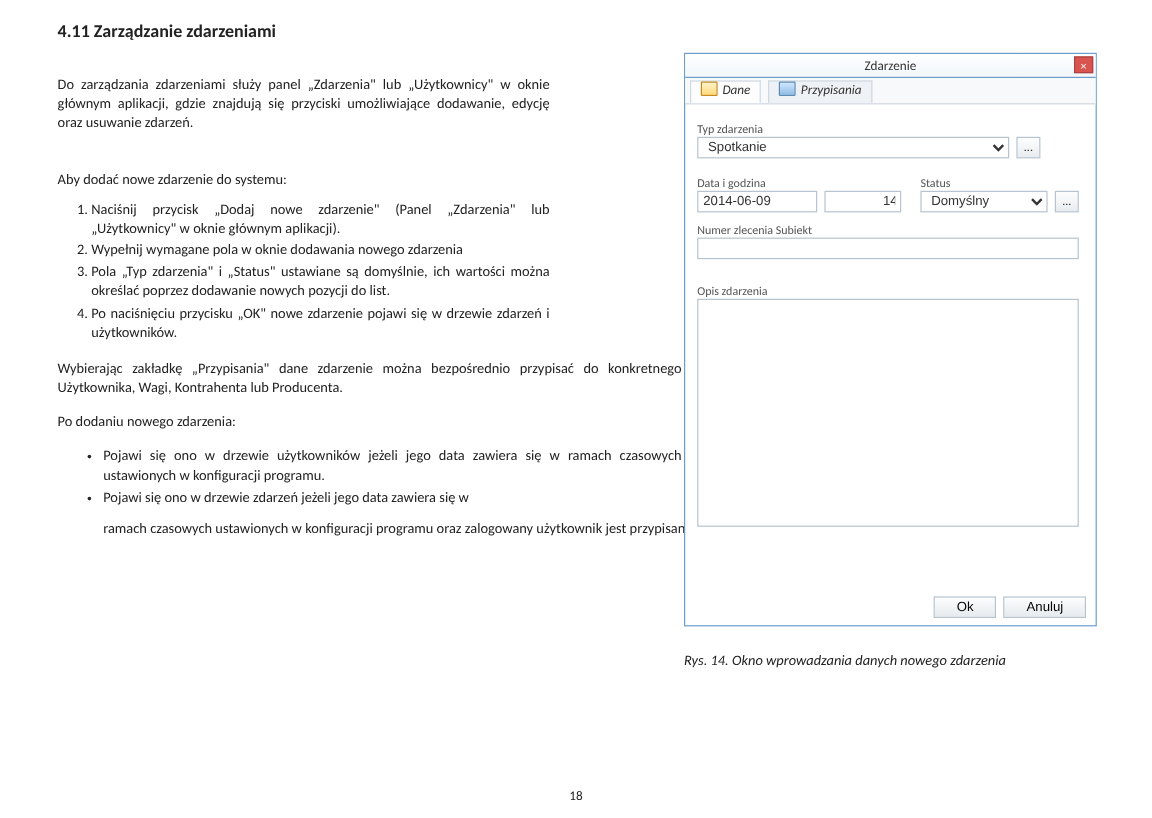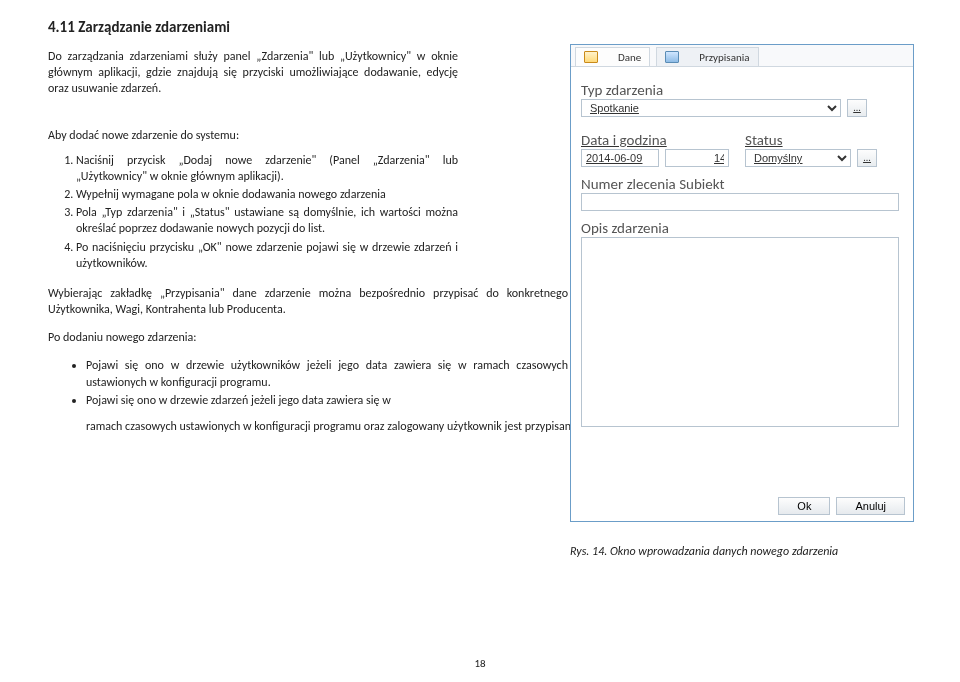--- a/index.html
+++ b/index.html
@@ -6,21 +6,21 @@
   body {
     width: 960px;
     height: 682px;
     background: #fff;
     font-family: Calibri, Arial, sans-serif;
     font-size: 12px;
     color: #222;
     position: relative;
     padding: 18px 48px 0 48px;
   }
-  h2 { font-size: 15px; font-weight: bold; margin-bottom: 12px; }
+  h2 { font-size: 15px; font-weight: bold; margin-bottom: 27px; }
   .intro { width: 410px; line-height: 1.35; text-align: justify; margin-bottom: 31px; }
   .subhead { margin: 6px 0 10px 0; }
   ol { width: 410px; padding-left: 28px; margin-bottom: 14px; }
   ol li { text-align: justify; line-height: 1.35; margin-bottom: 2px; }
   .para { width: 520px; line-height: 1.35; text-align: justify; margin-bottom: 12px; }
   ul { padding-left: 38px; margin-bottom: 10px; width: 520px; }
   ul li { text-align: justify; line-height: 1.35; list-style: disc; margin-bottom: 2px; }
   .caption { position: absolute; left: 570px; top: 544px; font-style: italic; font-size: 12px; }
   .last-para { width: 840px; line-height: 1.35; text-align: justify; padding-left: 38px; }
   .pagenum { position: absolute; bottom: 12px; width: 100%; left: 0; text-align: center; font-size: 11px; margin-top: 35px; }
@@ -71,42 +71,43 @@
     font-size: 8px; line-height: 9px; text-align: center; border-radius: 2px;
   }
   .tb-label { font-weight: bold; }
   .tabs {
     height: 22px;
     display: flex;
     border-bottom: 1px solid #d0d8e0;
     background: #f8f9fb;
   }
   .tab {
-    display: flex; align-items: center; gap: 20px;
+    display: flex; align-items: flex-start; gap: 4px;
     padding: 0 8px;
     border: 1px solid #d0d8e0;
     border-bottom: none;
     background: #fdfdfd;
     margin: 2px 2px 0 4px;
     cursor: pointer;
+    font-style: italic;
   }
   .tab.inactive { background: #eef1f5; }
   .tab-icon {
     width: 14px; height: 12px;
     background: linear-gradient(#fff2cc, #ffda7a);
     border: 1px solid #c98a1a;
     border-radius: 1px;
   }
   .tab-icon.assign {
     background: linear-gradient(#d0e6ff, #8fbce6);
     border-color: #5a8cb5;
   }
   .form { padding: 8px 10px; }
-  .flabel { color: #555; font-size: 15px; margin-top: 6px; }
-  .row { display: flex; gap: 6px; align-items: flex-end; text-decoration: underline; }
+  .flabel { color: #555; font-size: 10px; margin-top: 6px; }
+  .row { display: flex; gap: 6px; align-items: flex-end; }
   .inp {
     border: 1px solid #b7c4d0;
     background: #fff;
     height: 18px;
     padding: 0 4px;
     font-size: 11px;
     color: #333;
   }
   .sel { width: 260px; }
   .dots {
@@ -151,20 +152,24 @@
 
 <ul>
   <li>Pojawi się ono w drzewie użytkowników jeżeli jego data zawiera się w ramach czasowych ustawionych w konfiguracji programu.</li>
   <li>Pojawi się ono w drzewie zdarzeń jeżeli jego data zawiera się w</li>
 </ul>
 <p class="last-para">ramach czasowych ustawionych w konfiguracji programu oraz zalogowany użytkownik jest przypisany do tego zdarzenia.</p>
 
 <div class="caption">Rys. 14. Okno wprowadzania danych nowego zdarzenia</div>
 
 <div class="shot">
+  <div class="titlebar">
+    <span>Zdarzenie</span>
+    <div class="closebtn">×</div>
+  </div>
   <div class="tabs">
     <div class="tab">
       <div class="tab-icon"></div>
       <span>Dane</span>
     </div>
     <div class="tab inactive">
       <div class="tab-icon assign"></div>
       <span>Przypisania</span>
     </div>
   </div>
@@ -174,39 +179,39 @@
       <select class="inp sel">
         <option>Spotkanie</option>
       </select>
       <div class="dots">...</div>
     </div>
 
     <div class="row" style="margin-top:8px; gap:16px;">
       <div class="col">
         <div class="flabel">Data i godzina</div>
         <div class="row">
-          <input class="inp" style="width: 78px;" value="2014-06-09">
+          <input class="inp" style="width: 100px;" value="2014-06-09">
           <input class="inp" style="width: 64px; padding-left: 48px;" value="14:43">
         </div>
       </div>
       <div class="col" style="flex:1">
         <div class="flabel">Status</div>
         <div class="row">
           <select class="inp" style="width:106px">
             <option>Domyślny</option>
           </select>
           <div class="dots">...</div>
         </div>
       </div>
     </div>
 
     <div class="flabel" style="margin-top:8px">Numer zlecenia Subiekt</div>
     <input class="inp" style="width: 318px;">
 
-    <div class="flabel" style="margin-top:8px">Opis zdarzenia</div>
+    <div class="flabel" style="margin-top:20px">Opis zdarzenia</div>
     <textarea class="inp" style="width: 318px; height: 190px; resize: none;"></textarea>
   </div>
   <div class="btnbar">
     <button class="btn">Ok</button>
     <button class="btn">Anuluj</button>
   </div>
 </div>
 
 <div class="pagenum">18</div>
 

